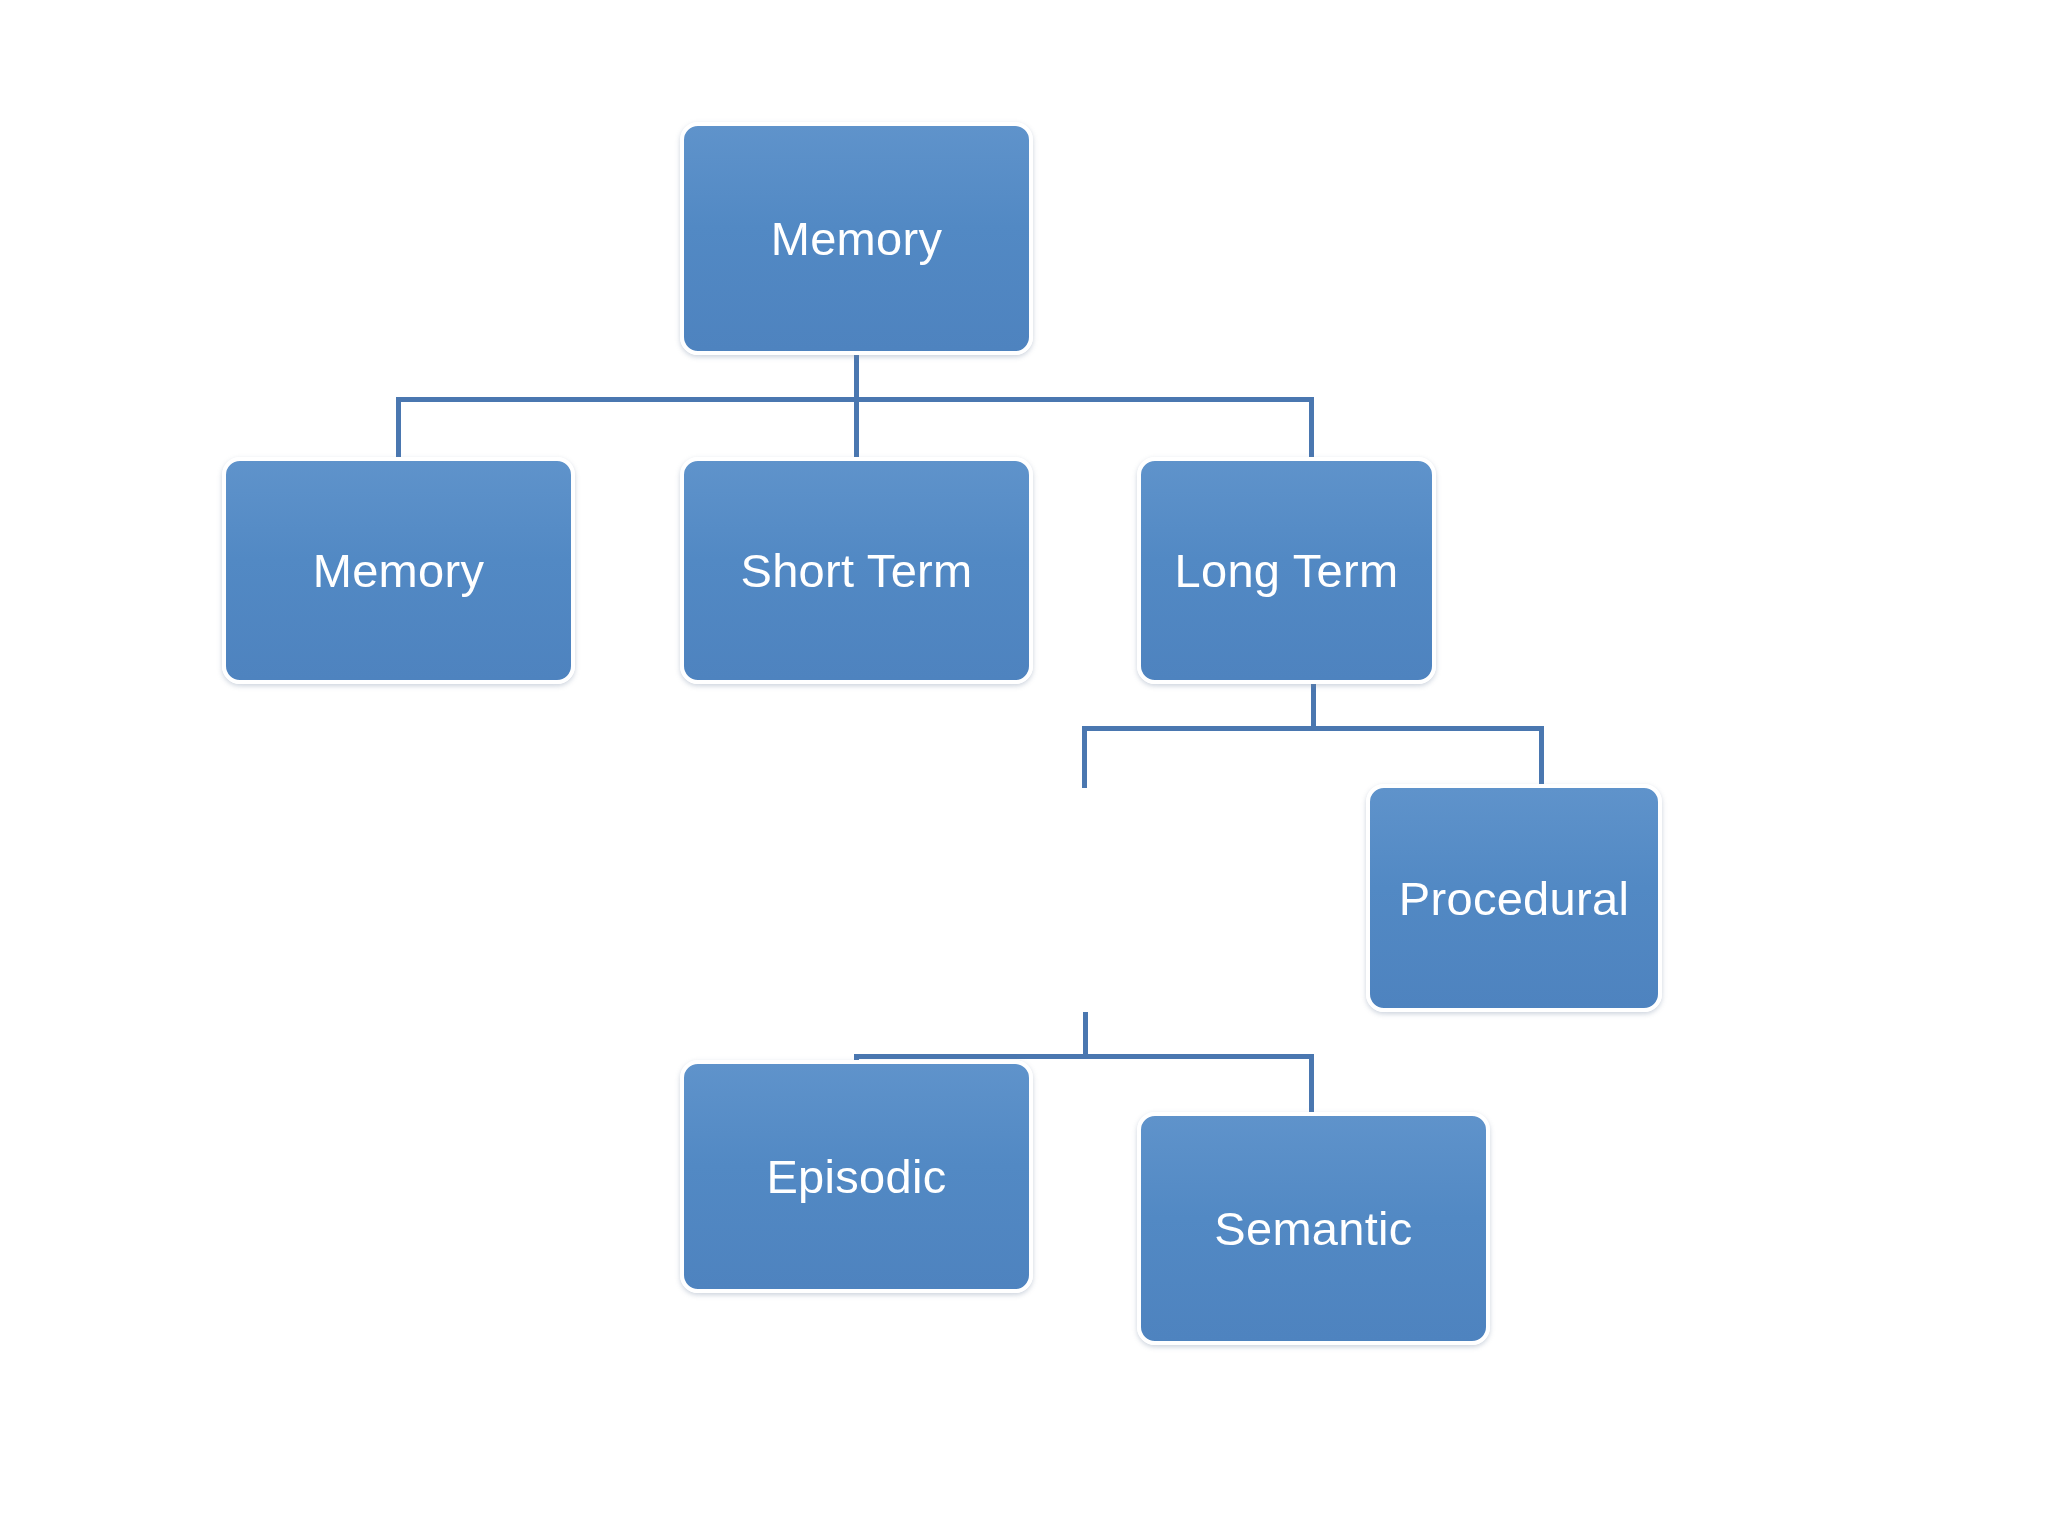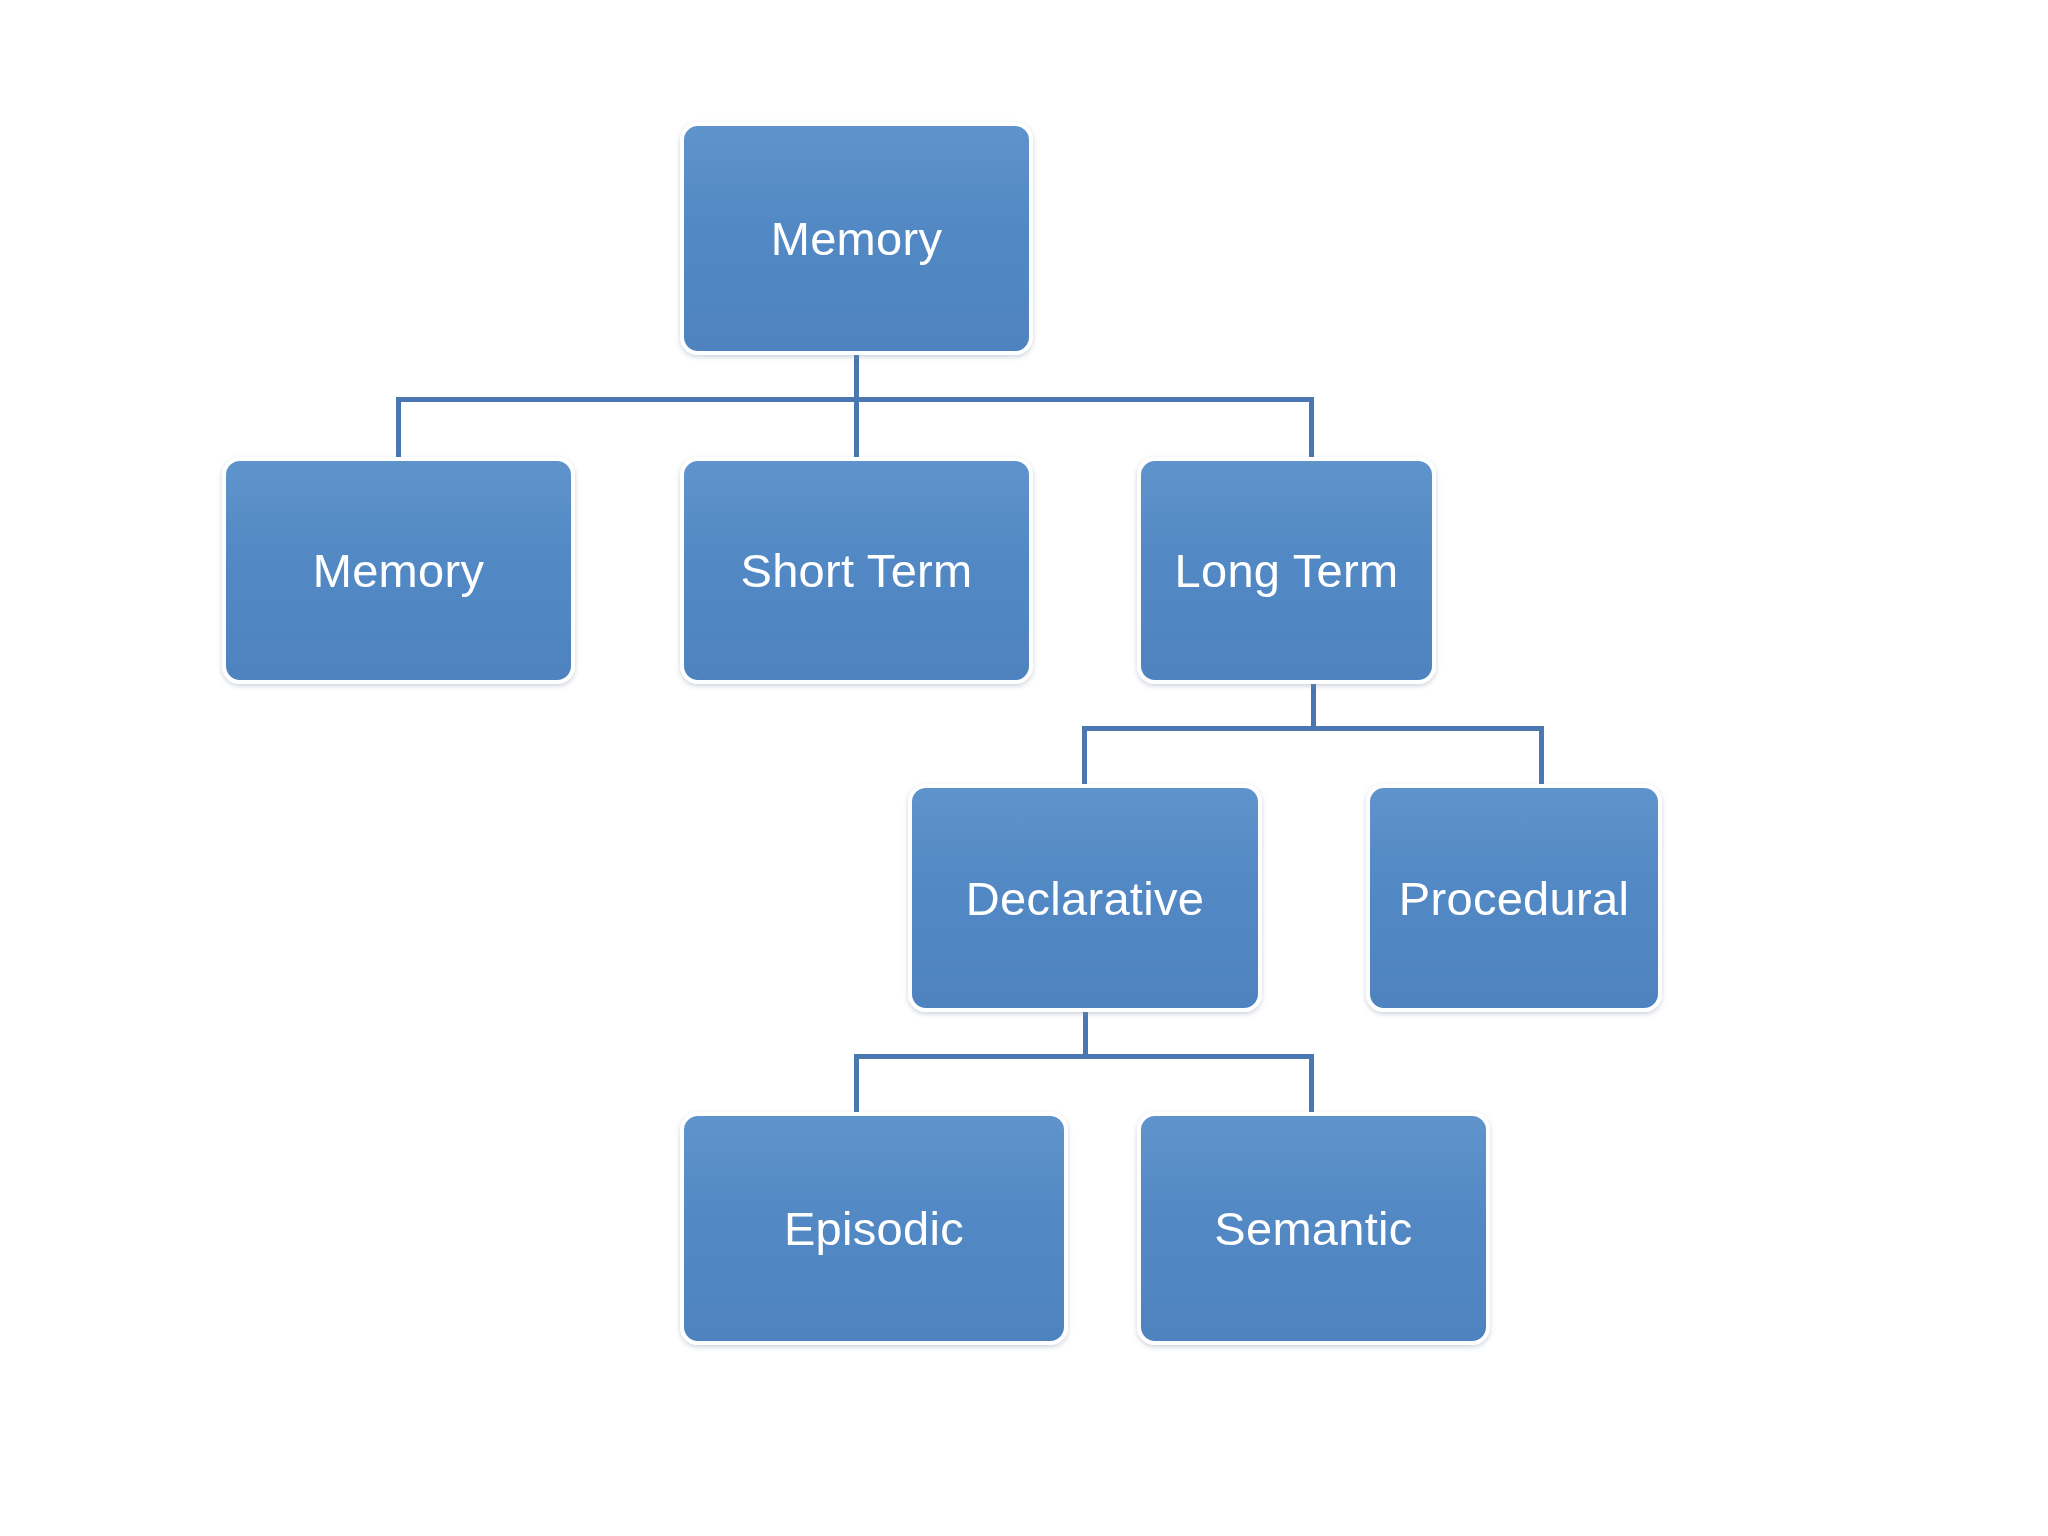--- a/index.html
+++ b/index.html
@@ -55,21 +55,21 @@
     user-select: none;
   }
 
   
   #node-memory      { left: 680px;  top: 122px;  width: 353px; height: 233px; }
   #node-sensory     { left: 222px;  top: 457px;  width: 353px; height: 227px; }
   #node-short-term  { left: 680px;  top: 457px;  width: 353px; height: 227px; }
   #node-long-term   { left: 1137px; top: 457px;  width: 299px; height: 227px; }
   #node-declarative { left: 908px;  top: 784px;  width: 354px; height: 228px; }
   #node-procedural  { left: 1366px; top: 784px;  width: 296px; height: 228px; }
-  #node-episodic    { left: 680px;  top: 1112px; width: 388px; height: 233px; }
+  #node-episodic    { left: 680px;  top: 1060px; width: 353px; height: 233px; }
   #node-semantic    { left: 1137px; top: 1112px; width: 353px; height: 233px; }
 </style>
 </head>
 <body>
 
 <div id="canvas">
 
   <div class="conn v" style="left:854px;  top:355px; height:46px;"></div>
   <div class="conn h" style="left:396px;  top:397px; width:918px;"></div>
   <div class="conn v" style="left:396px;  top:397px; height:62px;"></div>
@@ -95,23 +95,20 @@
   </div>
 
   <div class="node" id="node-short-term">
     <span class="label">Short Term</span>
   </div>
 
   <div class="node" id="node-long-term">
     <span class="label">Long Term</span>
   </div>
 
-  <div class="node" id="node-declarative">
-    <span class="label">Declarative</span>
-  </div>
 
   <div class="node" id="node-procedural">
     <span class="label">Procedural</span>
   </div>
 
   <div class="node" id="node-episodic">
     <span class="label">Episodic</span>
   </div>
 
   <div class="node" id="node-semantic">

